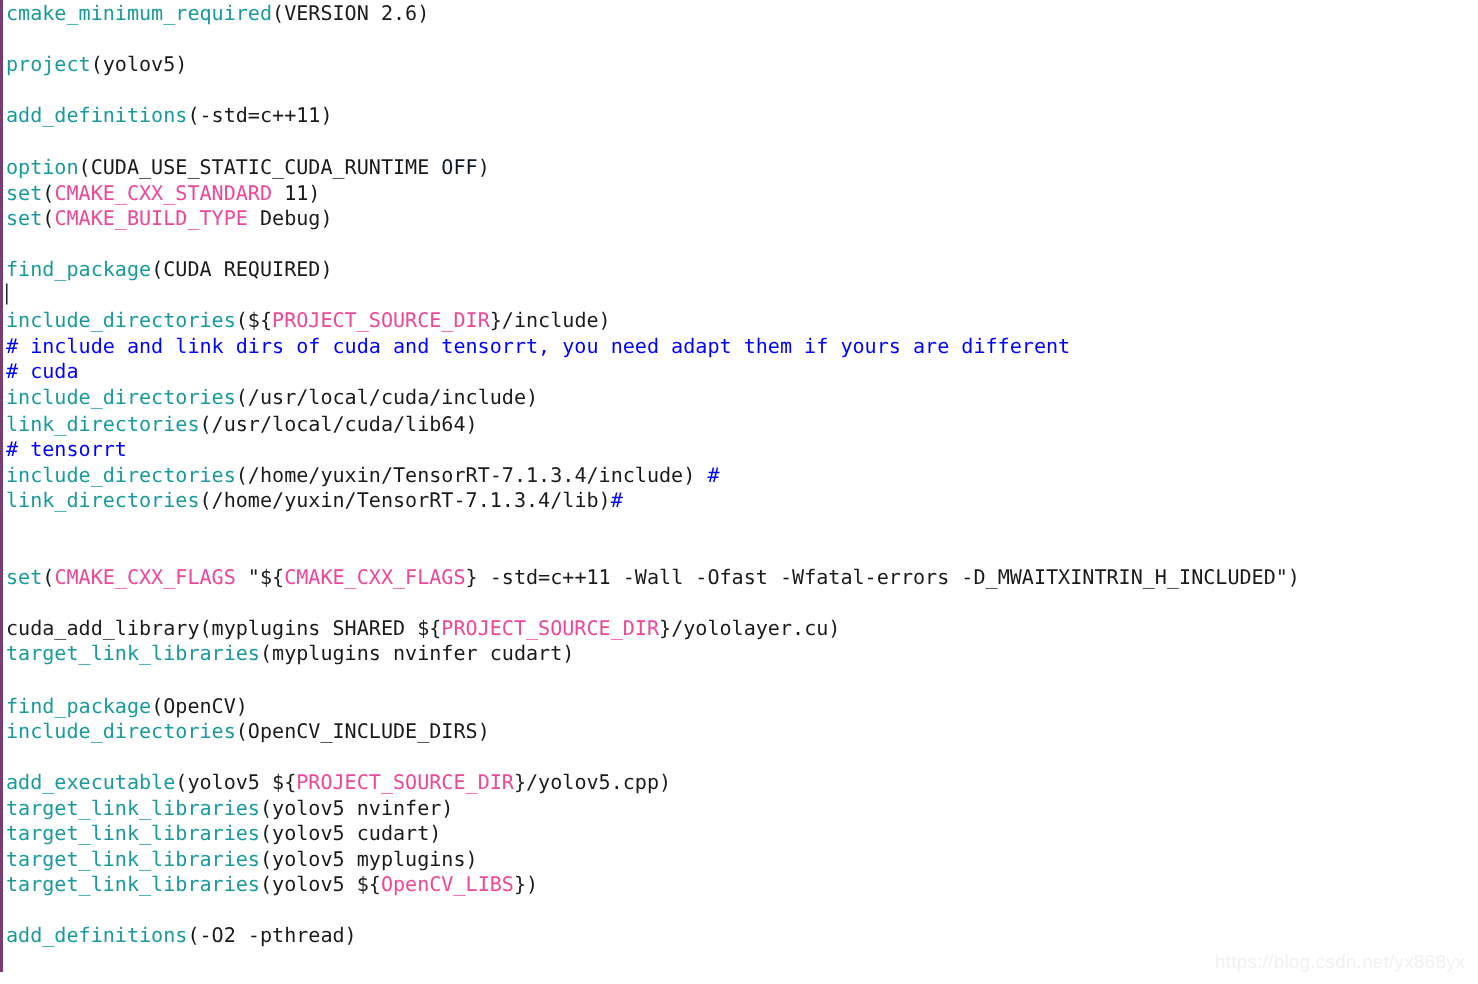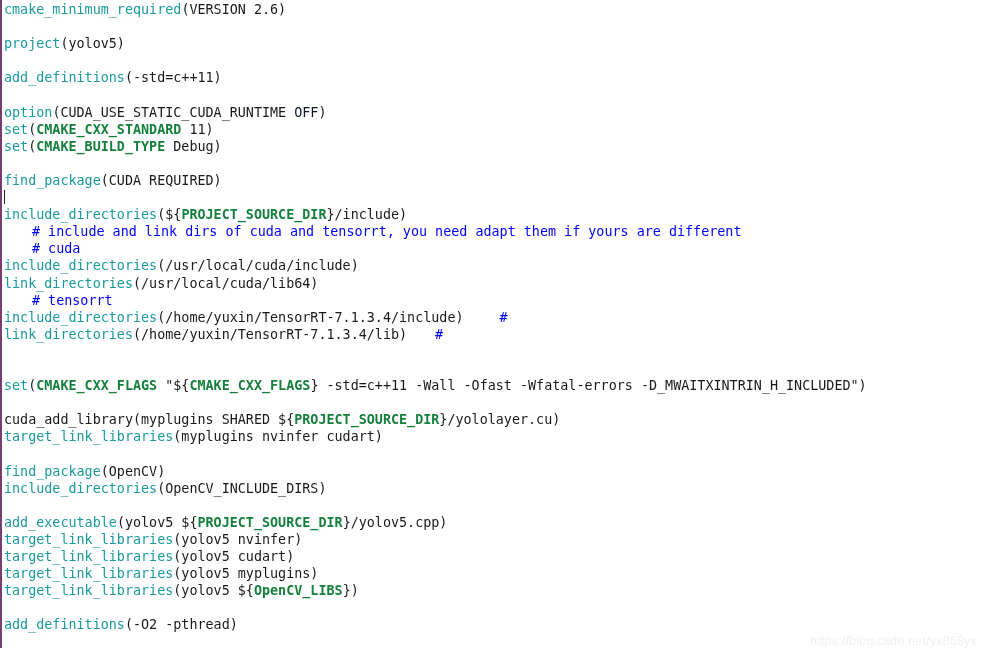--- a/index.html
+++ b/index.html
@@ -47,22 +47,22 @@
   }
 
   .line {
     height: 17.1px;
     white-space: pre;
   }
 
   
   .cmd   { color: #1a9a9c; }            
   .plain { color: #1a1a1a; }            
-  .var   { color: #15803d; font-weight: bold; }  
-  .cmt   { color: #0000ff; margin-left: 28px; }            
+  .var   { color: #ec4899; font-weight: normal; }  
+  .cmt   { color: #0000ff; }            
   .kw    { color: #0f172a; }
 
   
   .caret {
     display: inline-block;
     width: 1px;
     height: 14px;
     background: #222222;
     vertical-align: -2px;
   }

